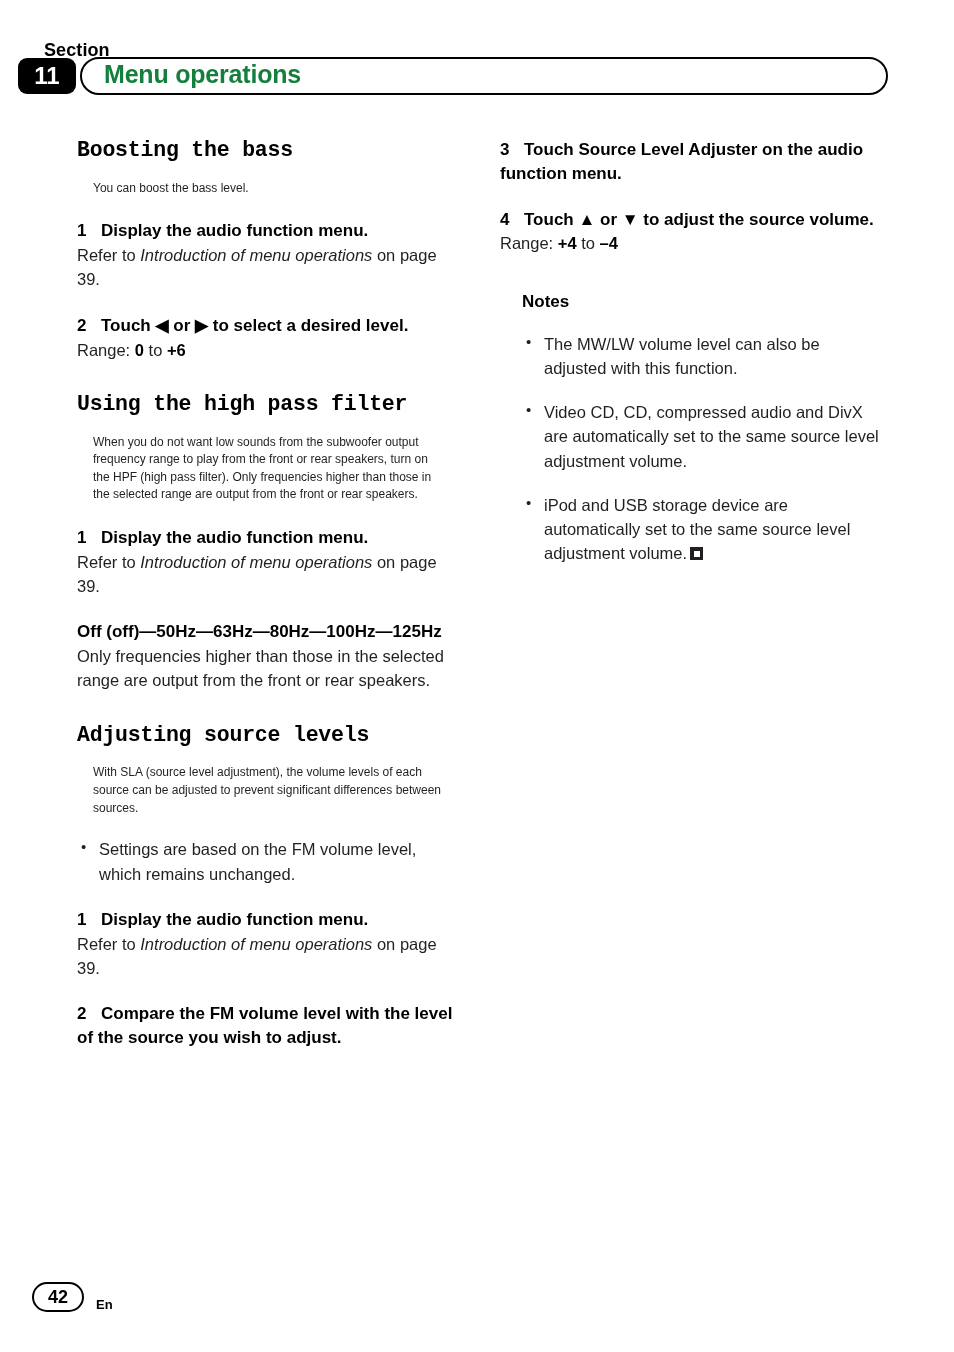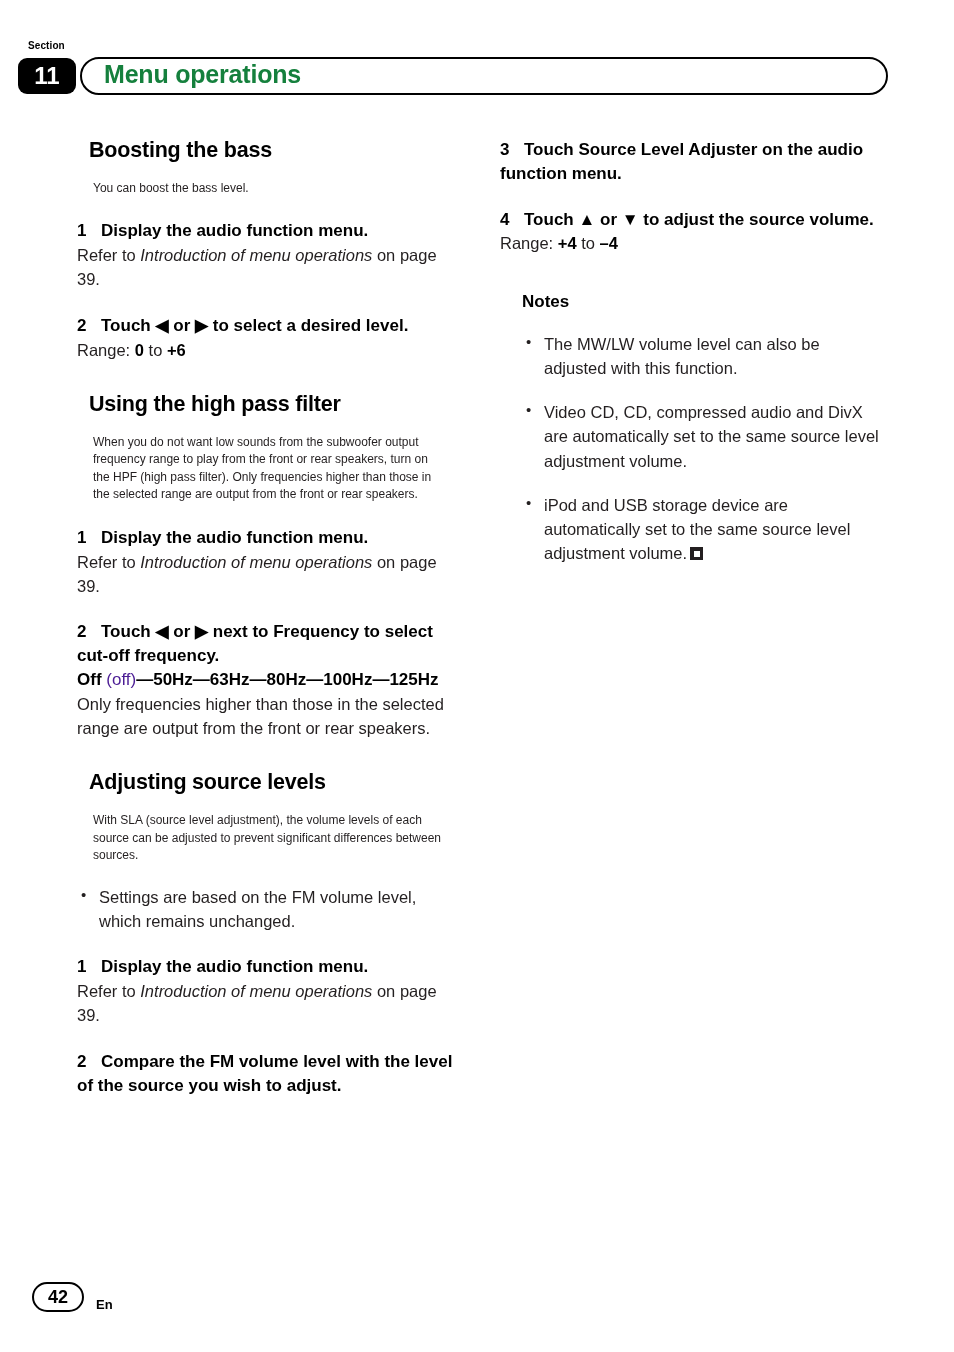--- a/index.html
+++ b/index.html
@@ -18,23 +18,23 @@
 
   
   .page-header {
     position: absolute;
     left: 0; top: 0;
     width: 954px;
     height: 110px;
   }
   .section-label {
     position: absolute;
-    left: 28px;
+    left: 44px;
     top: 40px;
-    font-size: 10px;
+    font-size: 18px;
     font-weight: bold;
     letter-spacing: 0.1px;
     color: #000;
   }
   .section-number {
     position: absolute;
     left: 18px;
     top: 58px;
     width: 58px;
     height: 36px;
@@ -72,22 +72,23 @@
     top: 138px;
     width: 385px;
   }
   .col-left { left: 77px; }
   .col-right { left: 500px; }
 
   h2.heading {
     font-size: 21.5px;
     font-weight: bold;
     letter-spacing: -0.2px;
-    margin: 0 0 6px 12px;
+    margin: 0 0 6px 0;
     line-height: 1.2;
+    font-family: Liberation Mono, monospace;
   }
   .heading.spaced { margin-top: 30px; }
 
   p.body {
     font-size: 12px;
     line-height: 1.47;
     margin: 16px;
     color: #231f20;
   }
 
@@ -227,24 +228,21 @@
   <p class="body">When you do not want low sounds from the subwoofer output frequency range to play from the front or rear speakers, turn on the HPF (high pass filter). Only frequencies higher than those in the selected range are output from the front or rear speakers.</p>
 
   <div class="step">
     <div class="step-head">
       <span class="step-num">1</span><span>Display the audio function menu.</span>
     </div>
     <div class="step-body"><span>Refer to </span><span class="ital">Introduction of menu operations</span><span> on page 39.</span></div>
   </div>
 
   <div class="step">
-    <div class="step-head">
-      <span class="step-num">2</span><span>Touch ◀ or ▶ next to Frequency to select cut-off frequency.</span>
-    </div>
-    <div class="step-head"><span class="bold">Off</span><span style="font-weight:normal;color:#4c1d95;"> (off)</span><span>—50Hz—63Hz—80Hz—100Hz—125Hz</span></div>
+    <div class="step-head"><span class="bold">Off</span><span style="font-weight:bold;color:#000000;"> (off)</span><span>—50Hz—63Hz—80Hz—100Hz—125Hz</span></div>
     <div class="step-body">Only frequencies higher than those in the selected range are output from the front or rear speakers.</div>
   </div>
 
   <h2 class="heading spaced">Adjusting source levels</h2>
   <p class="body">With SLA (source level adjustment), the volume levels of each source can be adjusted to prevent significant differences between sources.</p>
   <ul class="bullets">
     <li>Settings are based on the FM volume level, which remains unchanged.</li>
   </ul>
 
   <div class="step">

